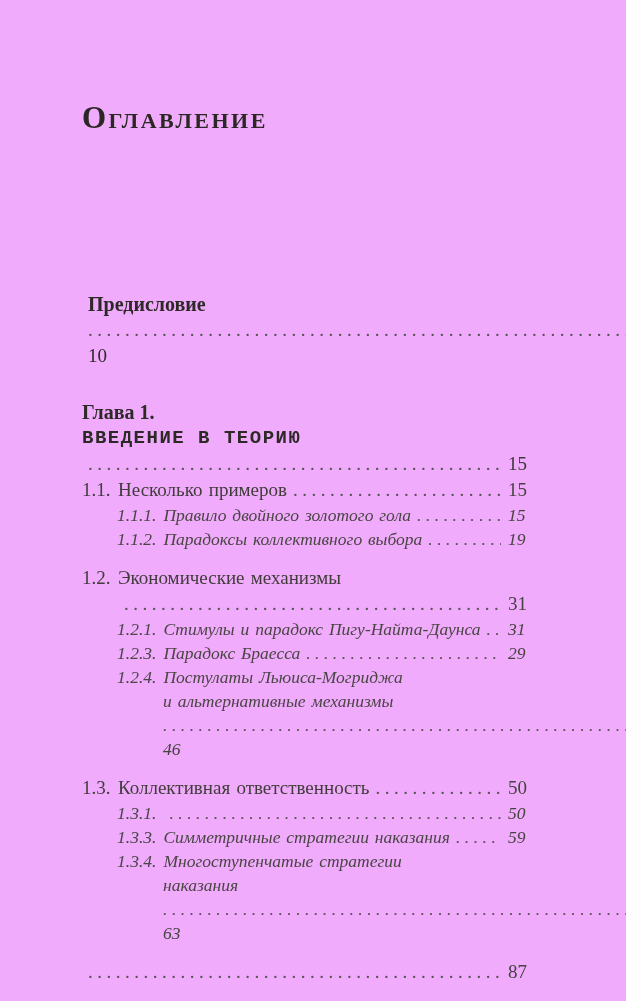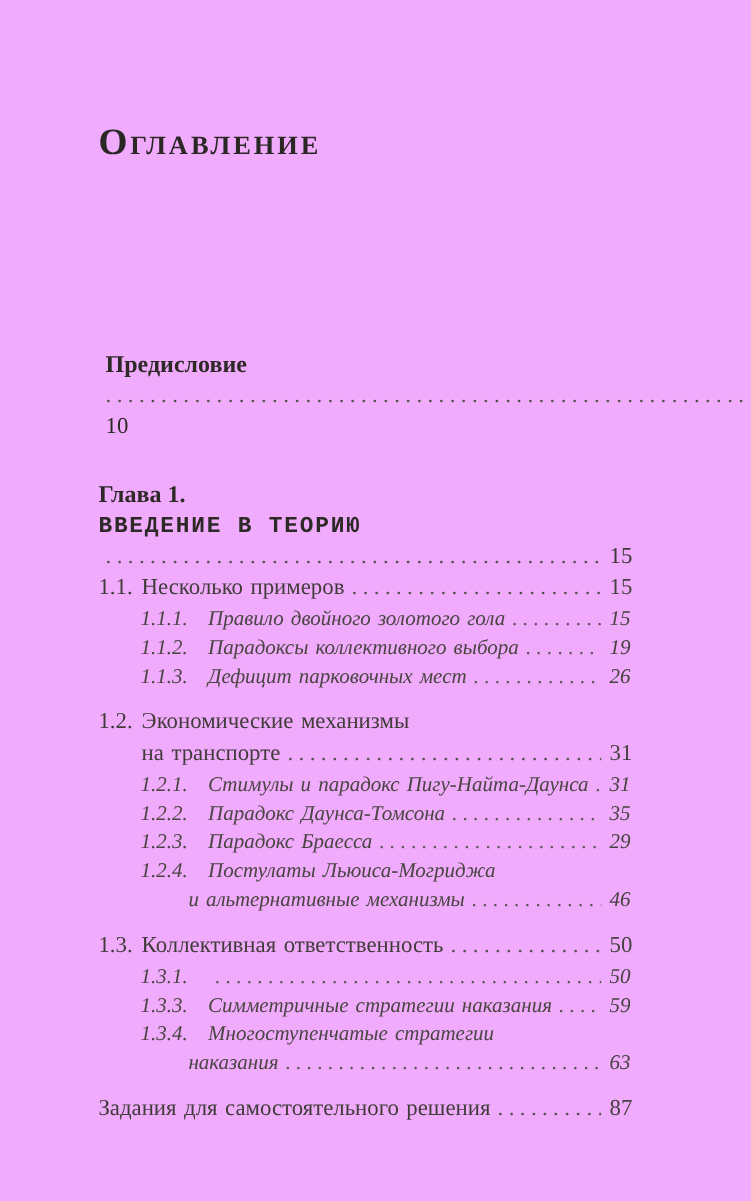--- a/index.html
+++ b/index.html
@@ -94,25 +94,25 @@
   .section { margin-bottom: 14px; }
   .sub {
     font-style: italic;
     font-size: 17.5px;
     line-height: 24px;
     padding-left: 35px;
     color: #4a4543;
   }
   .sub .num {
     width: auto;
-    margin-right: 17px;
+    margin-right: 7px;
     font-style: italic;
   }
   .cont-main { margin-left: 36px; }   
-  .cont2 { padding-left: 75px; }          
+  .cont2 { padding-left: 75px; flex-direction: column; }          
 
   .footer-row { margin-top: 10px; }
 </style>
 </head>
 <body>
 
 <div class="page">
   <div class="content">
 
     <h1 class="toc-title">Оглавление</h1>
@@ -144,49 +144,36 @@
         <span class="txt">Правило двойного золотого гола</span>
         <span class="leader"></span>
         <span class="pnum">15</span>
       </div>
       <div class="row sub">
         <span class="num">1.1.2.</span>
         <span class="txt">Парадоксы коллективного выбора</span>
         <span class="leader"></span>
         <span class="pnum">19</span>
       </div>
-      <div class="row sub">
-        <span class="num">1.1.3.</span>
-        <span class="txt">Дефицит парковочных мест</span>
-        <span class="leader"></span>
-        <span class="pnum">26</span>
-      </div>
     </div>
 
     <div class="section">
       <div class="row">
         <span class="num">1.2.</span>
         <span class="txt">Экономические механизмы</span>
       </div>
       <div class="row cont-main">
-        <span class="txt">на транспорте</span>
         <span class="leader"></span>
         <span class="pnum">31</span>
       </div>
       <div class="row sub">
         <span class="num">1.2.1.</span>
         <span class="txt">Стимулы и парадокс Пигу-Найта-Даунса</span>
         <span class="leader"></span>
         <span class="pnum">31</span>
-      </div>
-      <div class="row sub">
-        <span class="num">1.2.2.</span>
-        <span class="txt">Парадокс Даунса-Томсона</span>
-        <span class="leader"></span>
-        <span class="pnum">35</span>
       </div>
       <div class="row sub">
         <span class="num">1.2.3.</span>
         <span class="txt">Парадокс Браесса</span>
         <span class="leader"></span>
         <span class="pnum">29</span>
       </div>
       <div class="row sub">
         <span class="num">1.2.4.</span>
         <span class="txt">Постулаты Льюиса-Могриджа</span>
@@ -221,19 +208,18 @@
         <span class="txt">Многоступенчатые стратегии</span>
       </div>
       <div class="row sub cont2">
         <span class="txt">наказания</span>
         <span class="leader"></span>
         <span class="pnum">63</span>
       </div>
     </div>
 
     <div class="row footer-row">
-      <span class="txt">Задания для самостоятельного решения</span>
       <span class="leader"></span>
       <span class="pnum">87</span>
     </div>
 
   </div>
 </div>
 
 </body></html>

